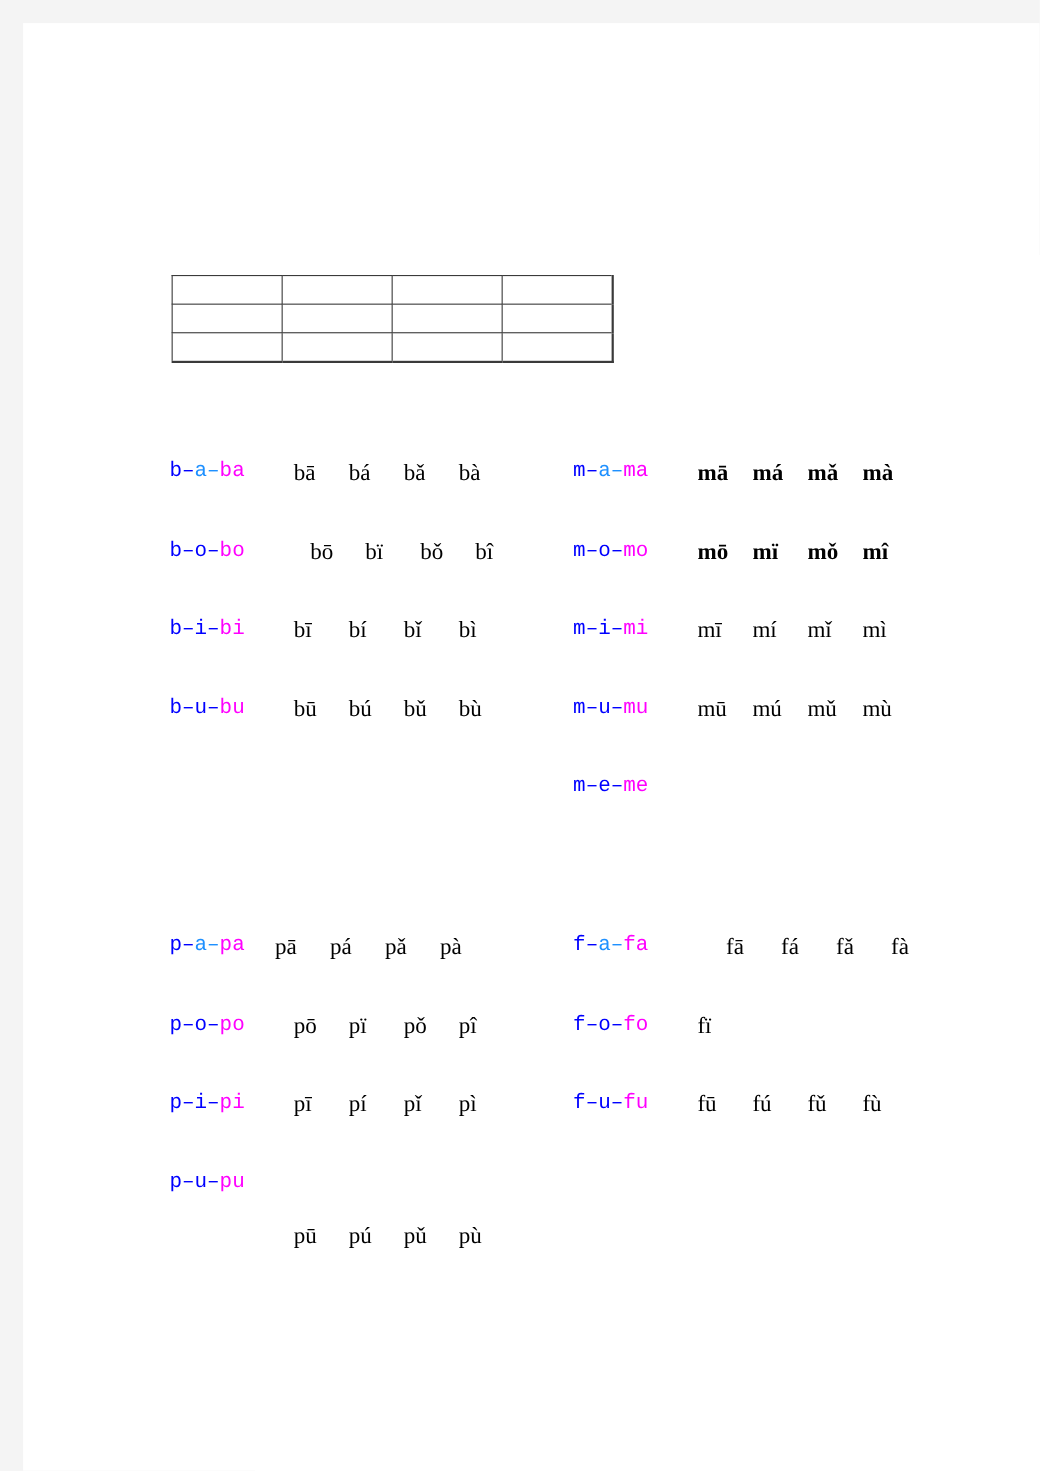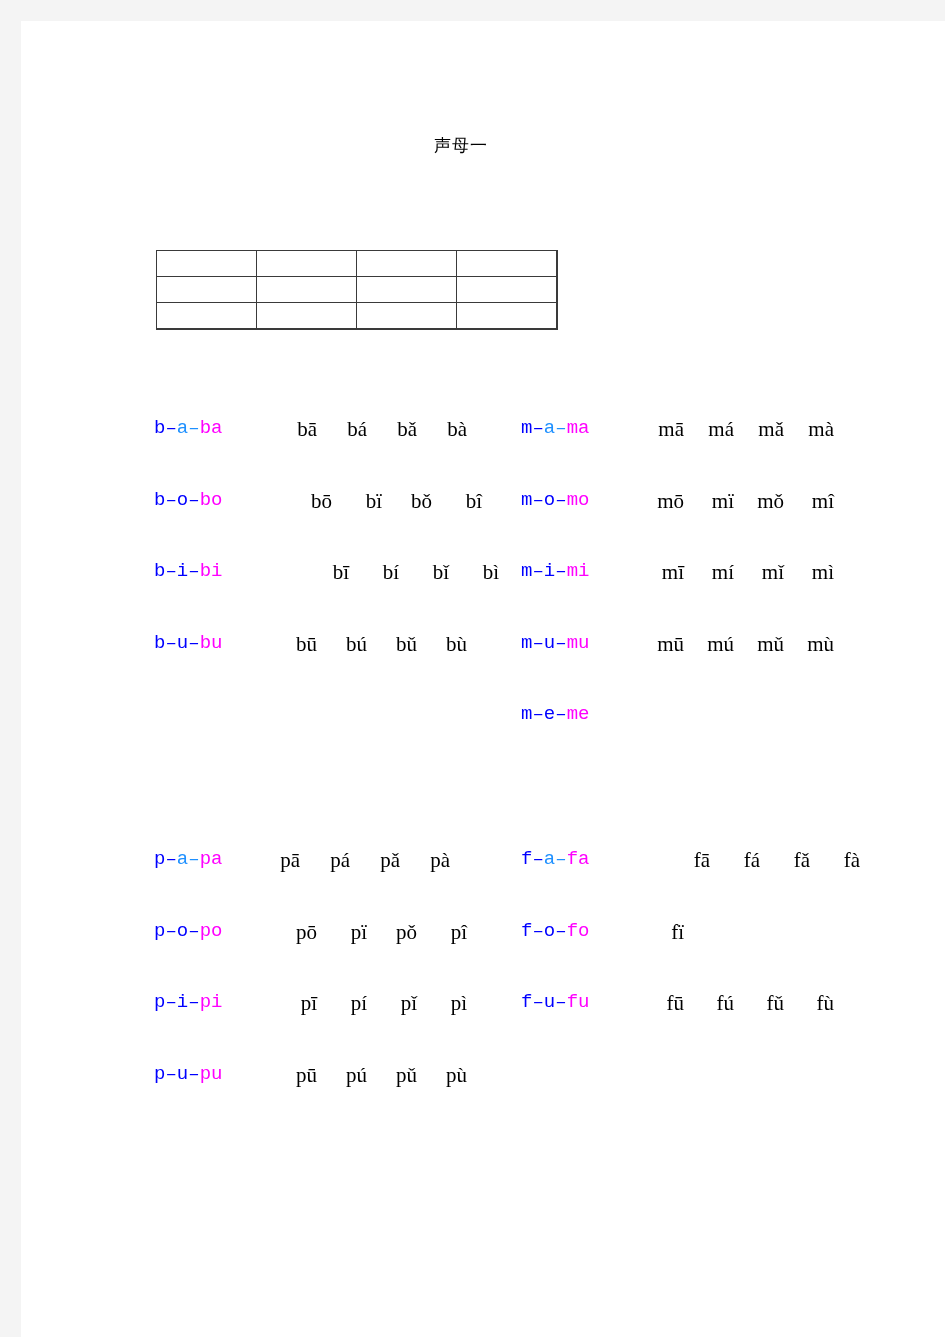--- a/index.html
+++ b/index.html
@@ -76,29 +76,28 @@
   .tones {
     position: absolute;
     top: 0;
     font-family: "Liberation Serif", serif;
     font-size: 21px;
     color: #000000;
   }
   .tone {
     display: inline-block;
     width: 50px;
-    text-align: right;
+    text-align: left;
   }
 </style>
 </head>
 <body>
 
 <div class="page">
 
-  <div class="doc-title">声母一</div>
 
   <table class="grid-table">
     <tbody>
         <tr>
           <td></td>
           <td></td>
           <td></td>
           <td></td>
         </tr>
         <tr>
@@ -120,33 +119,33 @@
       <div class="syl-row" style="left: 133px; top: 396px;">
         <span class="formula"><span class="c-onset">b</span><span class="c-dash">–</span><span class="c-rime">a</span><span class="c-dash2">–</span><span class="c-result">ba</span></span>
         <span class="tones" style="left: 113px;"><span class="tone">bā</span><span class="tone">bá</span><span class="tone">bǎ</span><span class="tone">bà</span></span>
       </div>
       <div class="syl-row" style="left: 133px; top: 467.5px;">
         <span class="formula"><span class="c-onset">b</span><span class="c-dash">–</span><span class="c-rime-narrow">o</span><span class="c-dash">–</span><span class="c-result">bo</span></span>
         <span class="tones" style="left: 128px;"><span class="tone">bō</span><span class="tone">bï</span><span class="tone">bǒ</span><span class="tone">bî</span></span>
       </div>
       <div class="syl-row" style="left: 133px; top: 539px;">
         <span class="formula"><span class="c-onset">b</span><span class="c-dash">–</span><span class="c-rime-narrow">i</span><span class="c-dash">–</span><span class="c-result">bi</span></span>
-        <span class="tones" style="left: 113px; margin-left: 32px;"><span class="tone">bī</span><span class="tone">bí</span><span class="tone">bǐ</span><span class="tone">bì</span></span>
+        <span class="tones" style="left: 113px;"><span class="tone">bī</span><span class="tone">bí</span><span class="tone">bǐ</span><span class="tone">bì</span></span>
       </div>
       <div class="syl-row" style="left: 133px; top: 610.5px;">
         <span class="formula"><span class="c-onset">b</span><span class="c-dash">–</span><span class="c-rime-narrow">u</span><span class="c-dash">–</span><span class="c-result">bu</span></span>
         <span class="tones" style="left: 113px; font-family: Liberation Serif, serif;"><span class="tone">bū</span><span class="tone">bú</span><span class="tone">bǔ</span><span class="tone">bù</span></span>
       </div>
       <div class="syl-row" style="left: 500px; top: 396px;">
         <span class="formula"><span class="c-onset">m</span><span class="c-dash">–</span><span class="c-rime">a</span><span class="c-dash2">–</span><span class="c-result">ma</span></span>
-        <span class="tones" style="left: 113px;"><span class="tone">mā</span><span class="tone">má</span><span class="tone">mǎ</span><span class="tone">mà</span></span>
+        <span class="tones" style="left: 113px; font-weight: bold;"><span class="tone">mā</span><span class="tone">má</span><span class="tone">mǎ</span><span class="tone">mà</span></span>
       </div>
       <div class="syl-row" style="left: 500px; top: 467.5px;">
         <span class="formula"><span class="c-onset">m</span><span class="c-dash">–</span><span class="c-rime-narrow">o</span><span class="c-dash">–</span><span class="c-result">mo</span></span>
-        <span class="tones" style="left: 113px;"><span class="tone">mō</span><span class="tone">mï</span><span class="tone">mǒ</span><span class="tone">mî</span></span>
+        <span class="tones" style="left: 113px; font-weight: bold;"><span class="tone">mō</span><span class="tone">mï</span><span class="tone">mǒ</span><span class="tone">mî</span></span>
       </div>
       <div class="syl-row" style="left: 500px; top: 539px;">
         <span class="formula"><span class="c-onset">m</span><span class="c-dash">–</span><span class="c-rime-narrow">i</span><span class="c-dash">–</span><span class="c-result">mi</span></span>
         <span class="tones" style="left: 113px;"><span class="tone">mī</span><span class="tone">mí</span><span class="tone">mǐ</span><span class="tone">mì</span></span>
       </div>
       <div class="syl-row" style="left: 500px; top: 610.5px;">
         <span class="formula"><span class="c-onset">m</span><span class="c-dash">–</span><span class="c-rime-narrow">u</span><span class="c-dash">–</span><span class="c-result">mu</span></span>
         <span class="tones" style="left: 113px;"><span class="tone">mū</span><span class="tone">mú</span><span class="tone">mǔ</span><span class="tone">mù</span></span>
       </div>
       <div class="syl-row" style="left: 500px; top: 682px;">
@@ -159,21 +158,21 @@
       <div class="syl-row" style="left: 133px; top: 898.5px;">
         <span class="formula"><span class="c-onset">p</span><span class="c-dash">–</span><span class="c-rime-narrow">o</span><span class="c-dash">–</span><span class="c-result">po</span></span>
         <span class="tones" style="left: 113px;"><span class="tone">pō</span><span class="tone">pï</span><span class="tone">pǒ</span><span class="tone">pî</span></span>
       </div>
       <div class="syl-row" style="left: 133px; top: 970px;">
         <span class="formula"><span class="c-onset">p</span><span class="c-dash">–</span><span class="c-rime-narrow">i</span><span class="c-dash">–</span><span class="c-result">pi</span></span>
         <span class="tones" style="left: 113px;"><span class="tone">pī</span><span class="tone">pí</span><span class="tone">pǐ</span><span class="tone">pì</span></span>
       </div>
       <div class="syl-row" style="left: 133px; top: 1041.5px;">
         <span class="formula"><span class="c-onset">p</span><span class="c-dash">–</span><span class="c-rime-narrow">u</span><span class="c-dash">–</span><span class="c-result">pu</span></span>
-        <span class="tones" style="left: 113px;"><span class="tone">pū</span><span class="tone">pú</span><span class="tone">pǔ</span><span class="tone">pù</span></span>
+        <span class="tones" style="left: 113px; margin-top: 48px;"><span class="tone">pū</span><span class="tone">pú</span><span class="tone">pǔ</span><span class="tone">pù</span></span>
       </div>
       <div class="syl-row" style="left: 500px; top: 827px;">
         <span class="formula"><span class="c-onset">f</span><span class="c-dash">–</span><span class="c-rime">a</span><span class="c-dash2">–</span><span class="c-result">fa</span></span>
         <span class="tones" style="left: 113px; margin-left: 26px;"><span class="tone">fā</span><span class="tone">fá</span><span class="tone">fǎ</span><span class="tone">fà</span></span>
       </div>
       <div class="syl-row" style="left: 500px; top: 898.5px;">
         <span class="formula"><span class="c-onset">f</span><span class="c-dash">–</span><span class="c-rime-narrow">o</span><span class="c-dash">–</span><span class="c-result">fo</span></span>
         <span class="tones" style="left: 113px;"><span class="tone">fï</span></span>
       </div>
       <div class="syl-row" style="left: 500px; top: 970px;">

